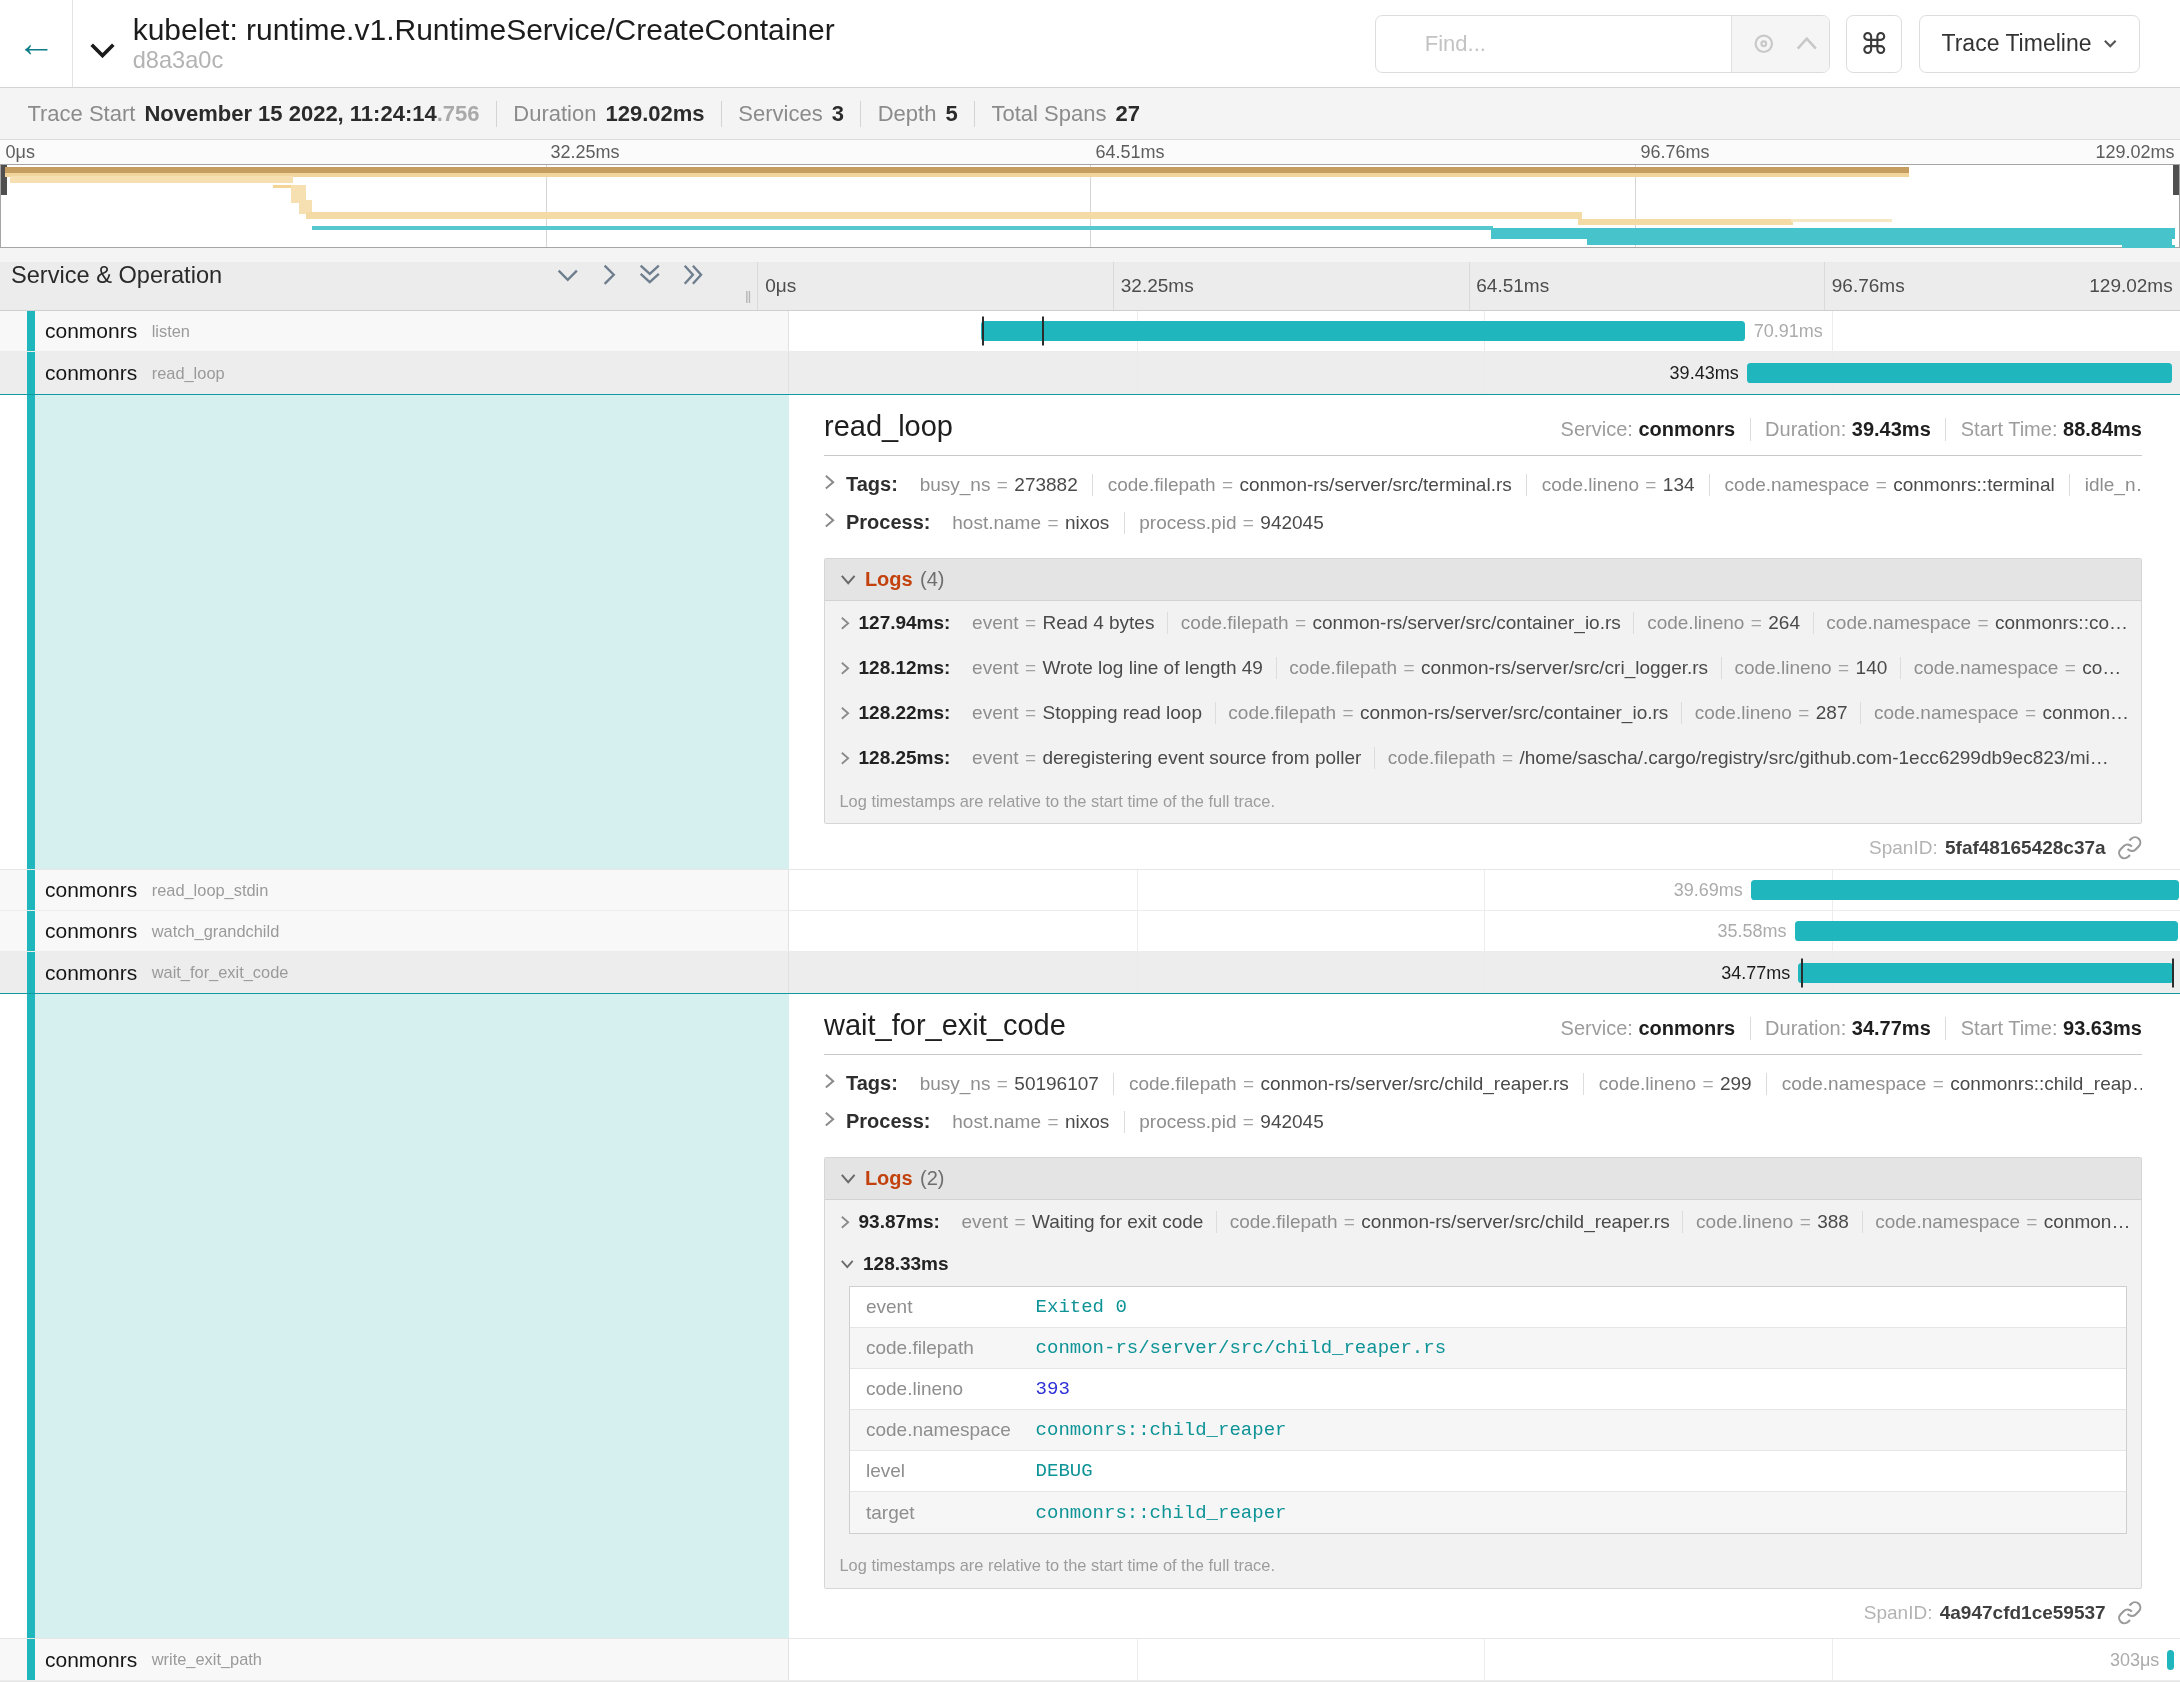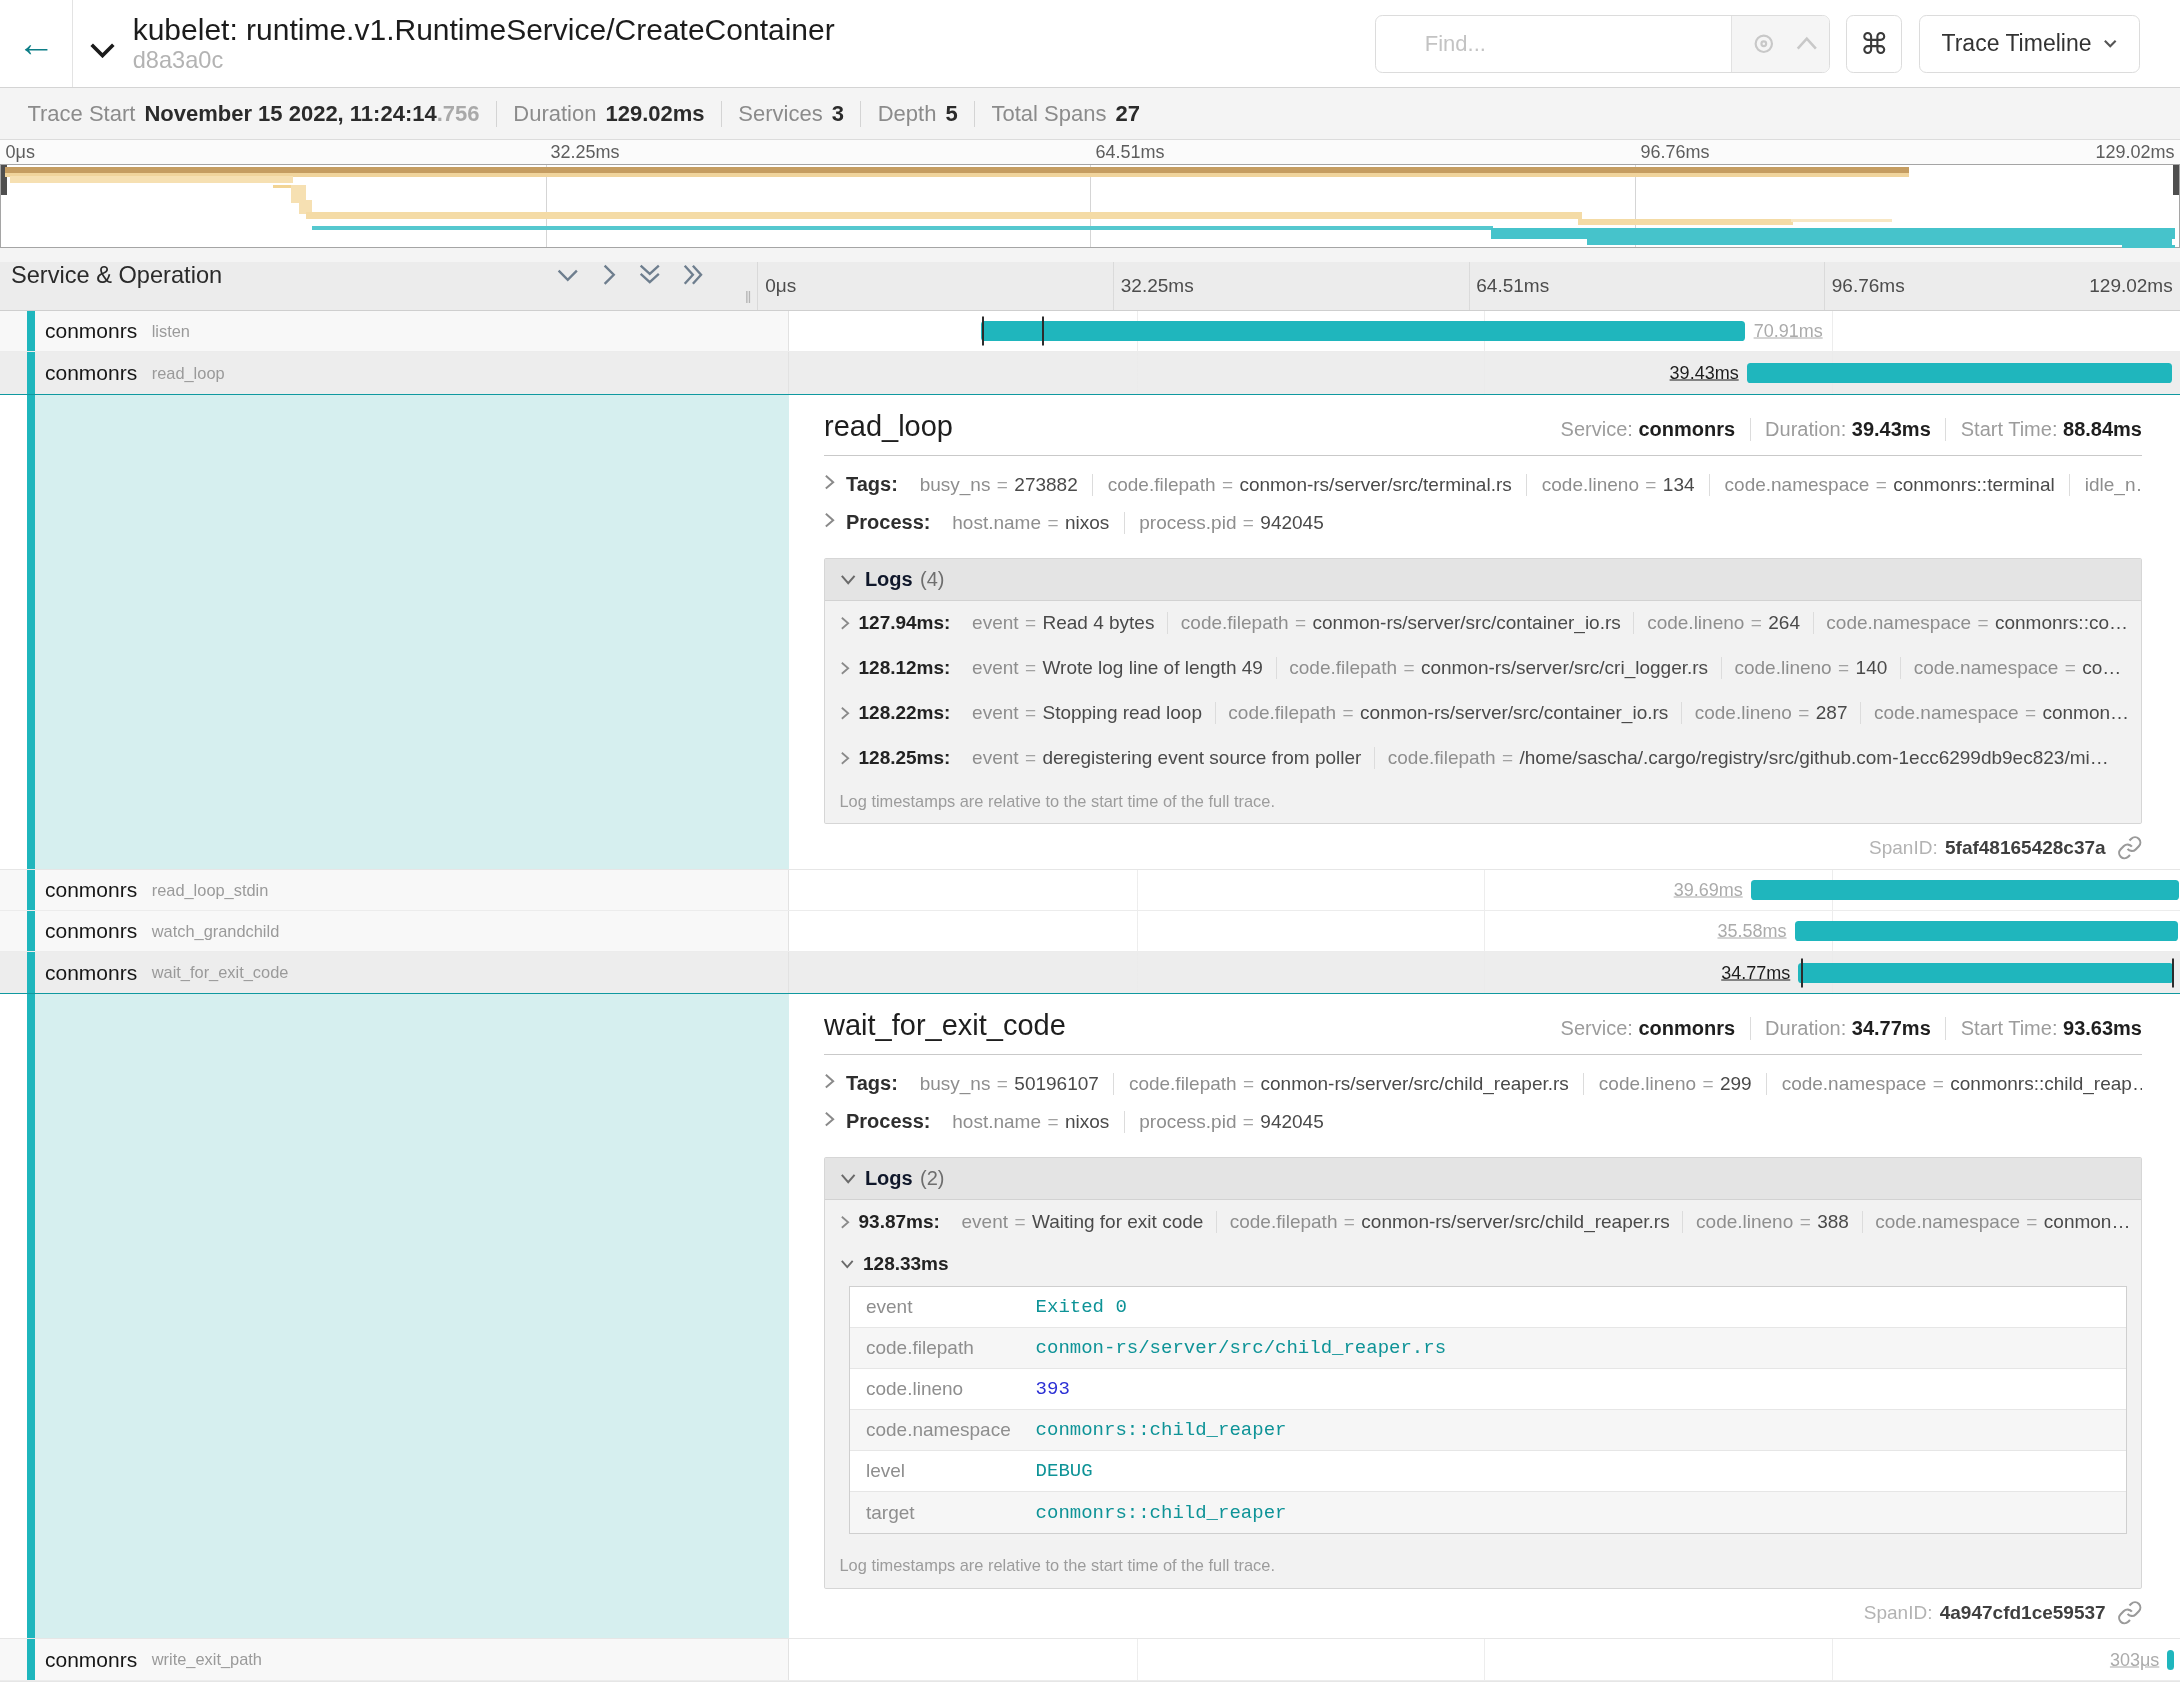--- a/index.html
+++ b/index.html
@@ -74,21 +74,21 @@
   .row-op{ margin-left:14.5px; font-size:16.4px; color:#9a9a9a; }
   .row-timeline{ flex:1; position:relative; background:#fff;
     background-image:
       linear-gradient(#ebebeb,#ebebeb), linear-gradient(#ebebeb,#ebebeb), linear-gradient(#ebebeb,#ebebeb);
     background-position:25% 0,50% 0,75% 0; background-size:0.9px 100%,0.9px 100%,0.9px 100%; background-repeat:no-repeat;}
   .row.selected{ height:43px; border-bottom:1.8px solid var(--accent-dark); }
   .row.selected .row-left, .row.selected .row-timeline{ background-color:#ededed; }
   .span-bar{ position:absolute; top:50%; transform:translateY(-50%); height:20px; border-radius:3.6px;
     background:var(--accent); }
   .span-tick{ position:absolute; top:50%; transform:translateY(-50%); width:1.8px; height:29px; background:#2c2c2c;}
-  .dur-label{ position:absolute; top:50%; transform:translateY(-50%); font-size:18px; white-space:nowrap; padding:0 8.2px;text-decoration:underline;}
+  .dur-label{ position:absolute; top:50%; transform:translateY(-50%); font-size:18px; white-space:nowrap; padding:0 8.2px;}
   .dur-label.muted{ color:#ababab; } .dur-label.dark{ color:#1d1d1d; }
 
   
   .panel{ position:relative; background:#fff; border-bottom:0.9px solid #e6e6e6; overflow:hidden; }
   .panel.p0{ height:475px; } .panel.p1{ height:645px; }
   .panel-gutter-accent{ position:absolute; left:27px; top:0; bottom:0; width:8.2px; background:var(--accent); }
   .panel-gutter{ position:absolute; left:35px; top:0; bottom:0; width:754px; background:var(--gutter); }
   .panel-body{ margin-left:824px; margin-right:38px; padding-top:14.5px; }
   .panel-head{ display:flex; align-items:baseline; }
   .panel-title{ font-size:29px; color:#1e1e1e; }
@@ -101,21 +101,21 @@
   .kv-line .chev{ color:#8a8a8a; }
   .kv-line-label{ font-weight:bold; font-size:20px; color:#2e2e2e; margin:0 7.3px 0 11px; }
   .kv-items{ display:flex; align-items:baseline; overflow:hidden; }
   .kv-item{ font-size:19px; padding:0 14.5px; white-space:nowrap; }
   .kv-item + .kv-item{ border-left:0.9px solid #dcdcdc; }
   .k{ color:#8e8e8e; } .eq{ color:#a2a2a2; padding:0 6.4px; } .v{ color:#4a4a4a; }
 
   .logs-box{ margin-top:9px; background:#f2f2f2; border:0.9px solid #d6d6d6; border-radius:1.8px; }
   .logs-head{ height:42px; background:#e4e4e4; border-bottom:0.9px solid #d2d2d2; display:flex; align-items:center;
     padding:0 14.5px; cursor:pointer;}
-  .logs-title{ font-weight:bold; font-size:20px; color:#0f172a; margin:0 7.3px 0 9px; }
+  .logs-title{ font-weight:bold; font-size:20px; color:#c2410c; margin:0 7.3px 0 9px; }
   .logs-count{ font-size:20px; color:#6e6e6e; }
   .log-row{ height:45px; display:flex; align-items:center; padding:0 9px 0 14.5px; overflow:hidden; cursor:pointer;}
   .log-ts{ font-weight:bold; font-size:19px; color:#222; margin:0 9px; white-space:nowrap;}
   .log-fields{ display:flex; align-items:baseline; overflow:hidden; }
   .log-fields .kv-item{ padding:0 12.7px; }
   .logs-footer{ padding:11px 14.5px 12.7px 14.5px; font-size:16.4px; color:#9c9c9c; }
   .log-exp-head{ height:38px; display:flex; align-items:center; padding:0 9px 0 14.5px; cursor:pointer;}
 
   .kv-table{ margin:3.6px 14.5px 11px 23.6px; background:#fff; border:0.9px solid #cfcfcf; }
   .kv-row{ display:flex; min-height:41px; align-items:center; border-bottom:0.9px solid #e6e6e6; }

